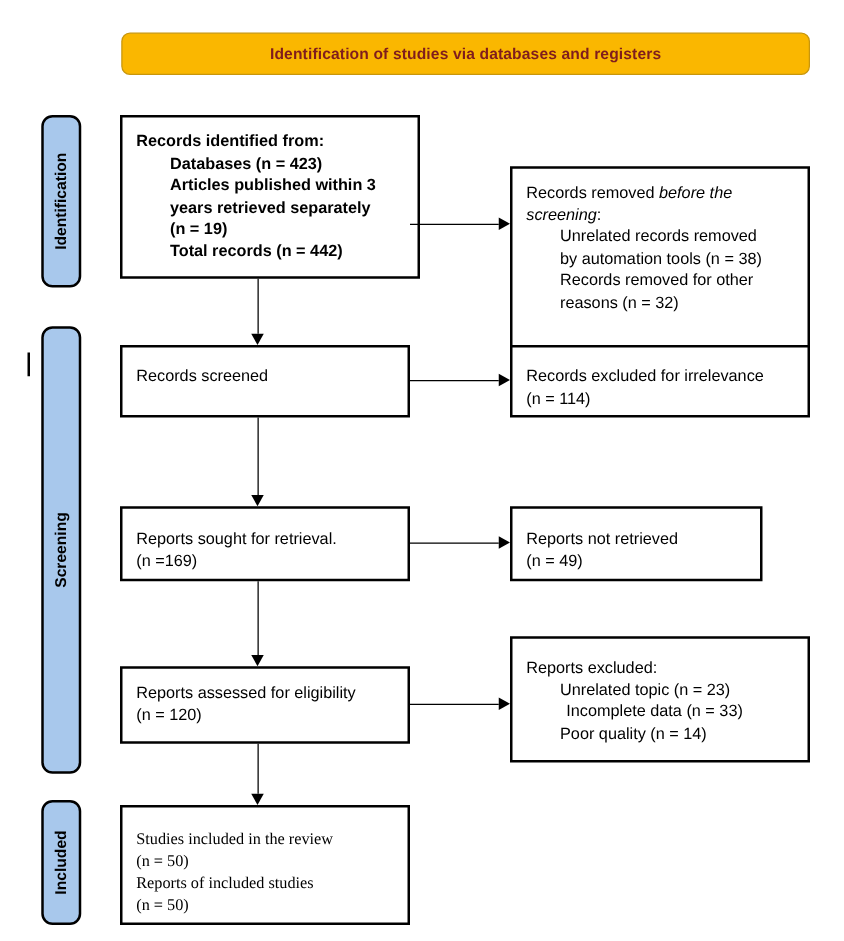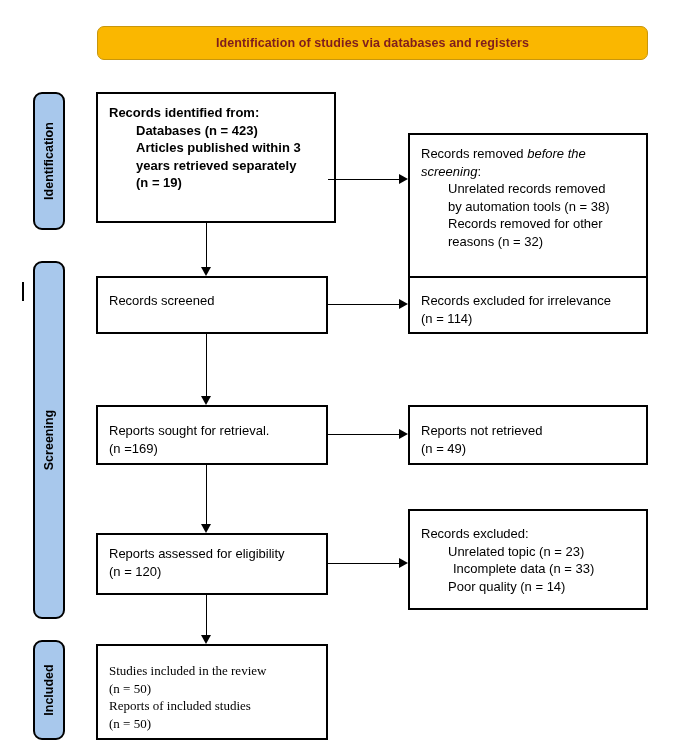--- a/index.html
+++ b/index.html
@@ -96,21 +96,21 @@
   
   .box-b1 { left: 96px;  top: 92px;  width: 240px; height: 131px; font-weight: bold; }
   .box-b2 { left: 96px;  top: 276px; width: 232px; height: 58px;  padding-top: 14px; }
   .box-b3 { left: 96px;  top: 405px; width: 232px; height: 60px;  padding-top: 15px; }
   .box-b4 { left: 96px;  top: 533px; width: 232px; height: 62px;  }
   .box-b5 { left: 96px;  top: 644px; width: 232px; height: 96px;  padding-top: 16px; font-family: Liberation Serif, serif; }
 
   
   .box-r1 { left: 408px; top: 99px;  width: 240px; height: 146px; margin-top: 34px; }
   .box-r2 { left: 408px; top: 276px; width: 240px; height: 58px;  padding-top: 14px; }
-  .box-r3 { left: 408px; top: 405px; width: 240px; height: 60px;  padding-top: 15px; }
+  .box-r3 { left: 408px; top: 405px; width: 202px; height: 60px;  padding-top: 15px; }
   .box-r4 { left: 408px; top: 509px; width: 240px; height: 101px; padding-top: 14px; }
 
   
   .arrow-v {
     position: absolute;
     width: 11px;
   }
   .arrow-v .shaft {
     position: absolute;
     left: 5px;
@@ -200,20 +200,21 @@
   <div class="phase phase-included">
     <span class="phase-label">Included</span>
   </div>
 
   <div class="box box-b1">
     <div class="line">Records identified from:</div>
     <div class="line indent">Databases (n = 423)</div>
     <div class="line indent">Articles published within 3</div>
     <div class="line indent">years retrieved separately</div>
     <div class="line indent">(n = 19)</div>
+    <div class="line indent">Total records (n = 442)</div>
   </div>
 
   <div class="box box-r1">
     <div class="line"><span>Records removed </span><span class="ital">before the</span></div>
     <div class="line"><span class="ital">screening</span><span>:</span></div>
     <div class="line indent">Unrelated records removed</div>
     <div class="line indent">by automation tools (n = 38)</div>
     <div class="line indent">Records removed for other</div>
     <div class="line indent">reasons (n = 32)</div>
   </div>
@@ -236,21 +237,21 @@
     <div class="line">Reports not retrieved</div>
     <div class="line">(n = 49)</div>
   </div>
 
   <div class="box box-b4">
     <div class="line">Reports assessed for eligibility</div>
     <div class="line">(n = 120)</div>
   </div>
 
   <div class="box box-r4">
-    <div class="line">Records excluded:</div>
+    <div class="line">Reports excluded:</div>
     <div class="line indent">Unrelated topic (n = 23)</div>
     <div class="line indent2">Incomplete data (n = 33)</div>
     <div class="line indent">Poor quality (n = 14)</div>
   </div>
 
   <div class="box box-b5">
     <div class="line">Studies included in the review</div>
     <div class="line">(n = 50)</div>
     <div class="line">Reports of included studies</div>
     <div class="line">(n = 50)</div>

